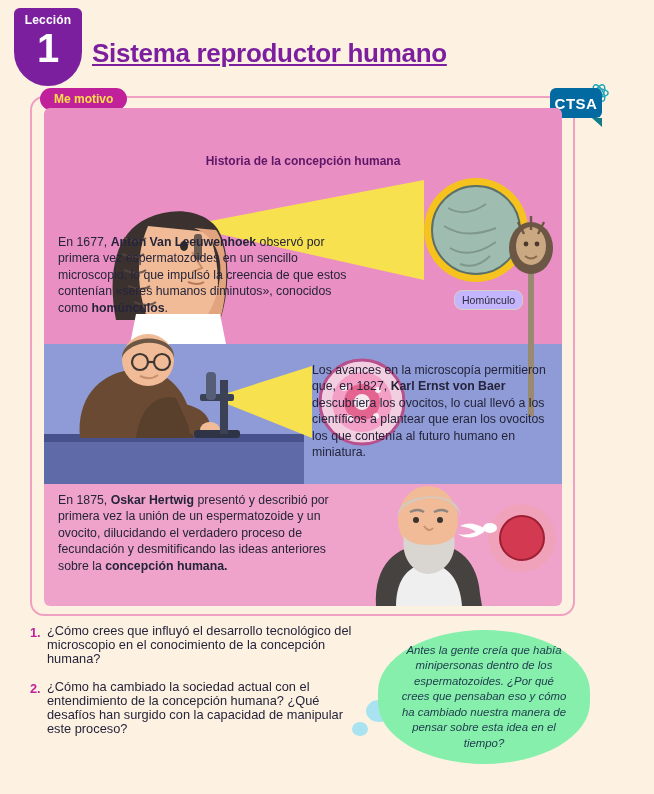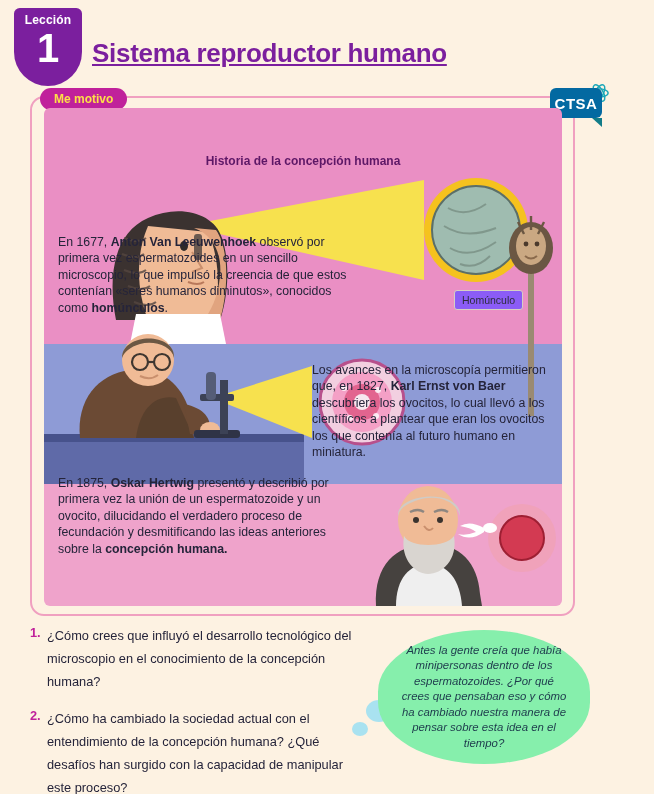--- a/index.html
+++ b/index.html
@@ -149,30 +149,30 @@
   .para {
     position: absolute;
     font-size: 12.3px;
     line-height: 16.4px;
     color: #25243a;
   }
   .para b { font-weight: bold; }
 
   .para-1 { left: 14px; top: 126px; width: 292px; }
   .para-2 { left: 268px; top: 244px; width: 236px; margin-top: 10px; }
-  .para-3 { left: 14px; top: 367px; width: 292px; }
+  .para-3 { left: 14px; top: 384px; width: 292px; }
 
   
   .homunculo-tag {
     position: absolute;
     left: 410px;
     top: 182px;
-    background: #8b5cf6;
+    background: #c4b5fd;
     border: 1px solid #d6cfc2;
-    border-radius: 3px;
+    border-radius: 8px;
     font-size: 10.5px;
     color: #2c2c3c;
     padding: 3px 7px;
   }
 
   
   .q-list {
     position: absolute;
     left: 30px;
     top: 624px;
@@ -185,21 +185,21 @@
   .q-num {
     color: #c0219b;
     font-weight: bold;
     font-size: 12.8px;
     width: 17px;
     flex: 0 0 17px;
     line-height: 17px;
   }
   .q-text {
     font-size: 12.8px;
-    line-height: 23px;
+    line-height: 14px;
     color: #25243a;
   }
 
   
   .bubble {
     position: absolute;
     left: 378px;
     top: 630px;
     width: 212px;
     height: 134px;

